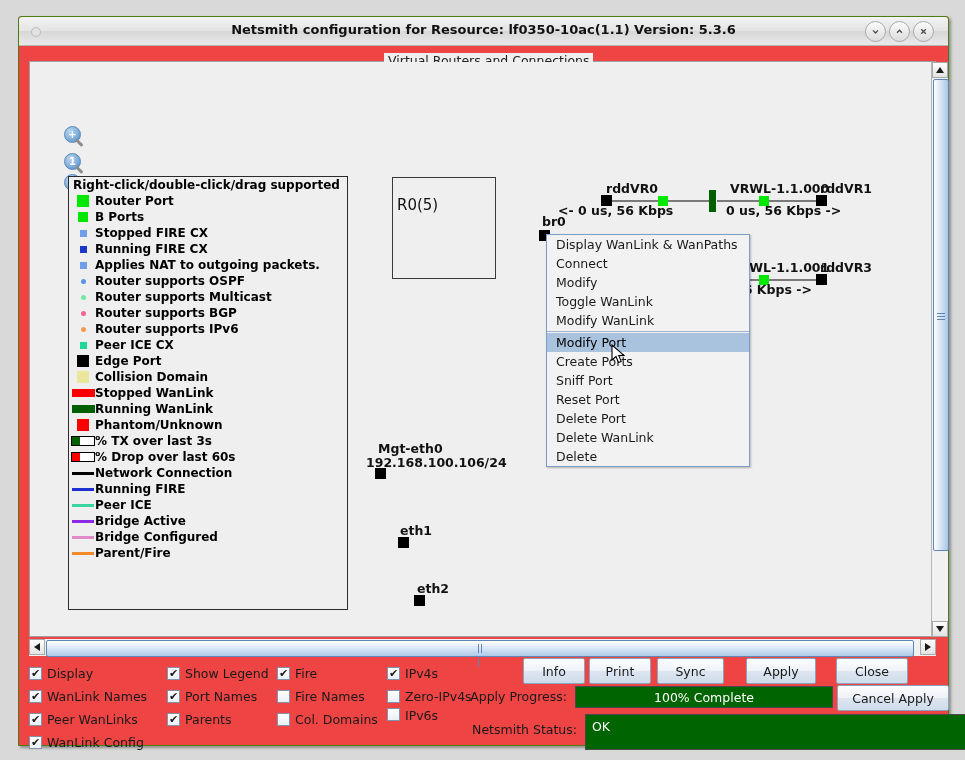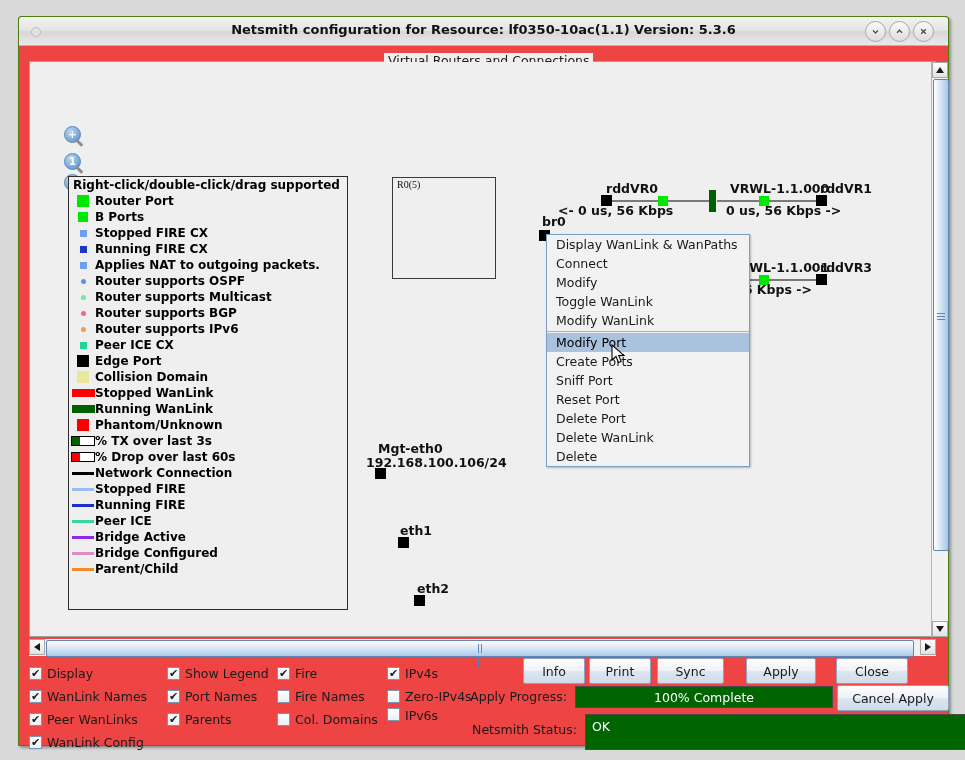--- a/index.html
+++ b/index.html
@@ -99,21 +99,21 @@
   .node-label{position:absolute;font-size:12.5px;color:#111;white-space:nowrap;
     font-family:"DejaVu Sans","Liberation Sans",sans-serif;font-weight:bold;}
   .port{position:absolute;width:11px;height:11px;background:#000;}
   .greenport{position:absolute;width:10px;height:10px;background:#00e800;}
   .wanbar{position:absolute;width:7px;height:22px;background:#006000;}
   .link{position:absolute;height:2px;background:#7a7a7a;}
   #r0box{
     position:absolute;left:362px;top:115px;width:102px;height:100px;
     border:1px solid #3a3a3a;background:#efefef;
   }
-  #r0label{position:absolute;left:4px;top:1px;font-size:10px;color:#111;font-family:Liberation Serif, serif;}
+  #r0label{position:absolute;left:4px;top:18px;font-size:15px;color:#111;}
 
   
   #ctxmenu{
     position:absolute;left:516px;top:172px;width:202px;
     background:#f2f2f2;border:1px solid #7b9ec9;
     box-shadow:1px 1px 2px rgba(0,0,0,.25);
     z-index:40;
   }
   .ctx-item{
     height:19px;line-height:19px;padding-left:9px;font-size:12.5px;color:#1a1a1a;
@@ -332,26 +332,20 @@
             <span class="leg-label">% Drop over last 60s</span>
           </div>
           <div class="leg-row">
             <span class="leg-sw">
               <span class="ln" style="background:#000000"></span>
             </span>
             <span class="leg-label">Network Connection</span>
           </div>
           <div class="leg-row">
             <span class="leg-sw">
-              <span class="ln" style="background:#9bbcf0"></span>
-            </span>
-            <span class="leg-label">Stopped FIRE</span>
-          </div>
-          <div class="leg-row">
-            <span class="leg-sw">
               <span class="ln" style="background:#1c2fd0"></span>
             </span>
             <span class="leg-label">Running FIRE</span>
           </div>
           <div class="leg-row">
             <span class="leg-sw">
               <span class="ln" style="background:#3ad6a0"></span>
             </span>
             <span class="leg-label">Peer ICE</span>
           </div>
@@ -364,21 +358,21 @@
           <div class="leg-row">
             <span class="leg-sw">
               <span class="ln" style="background:#e08cc8"></span>
             </span>
             <span class="leg-label">Bridge Configured</span>
           </div>
           <div class="leg-row">
             <span class="leg-sw">
               <span class="ln" style="background:#f58a2a"></span>
             </span>
-            <span class="leg-label">Parent/Child</span>
+            <span class="leg-label">Parent/Fire</span>
           </div>
         </div>
 
       <div id="r0box">
         <span id="r0label">R0(5)</span>
       </div>
 
       <span class="node-label" style="left:512px;top:152px;">br0</span>
       <span class="port" style="left:509px;top:168px;"></span>
 

